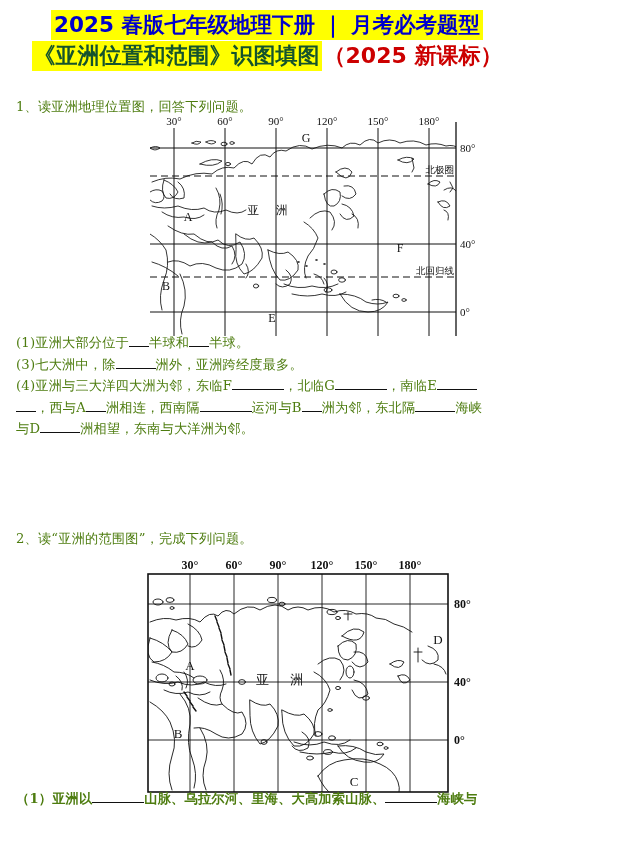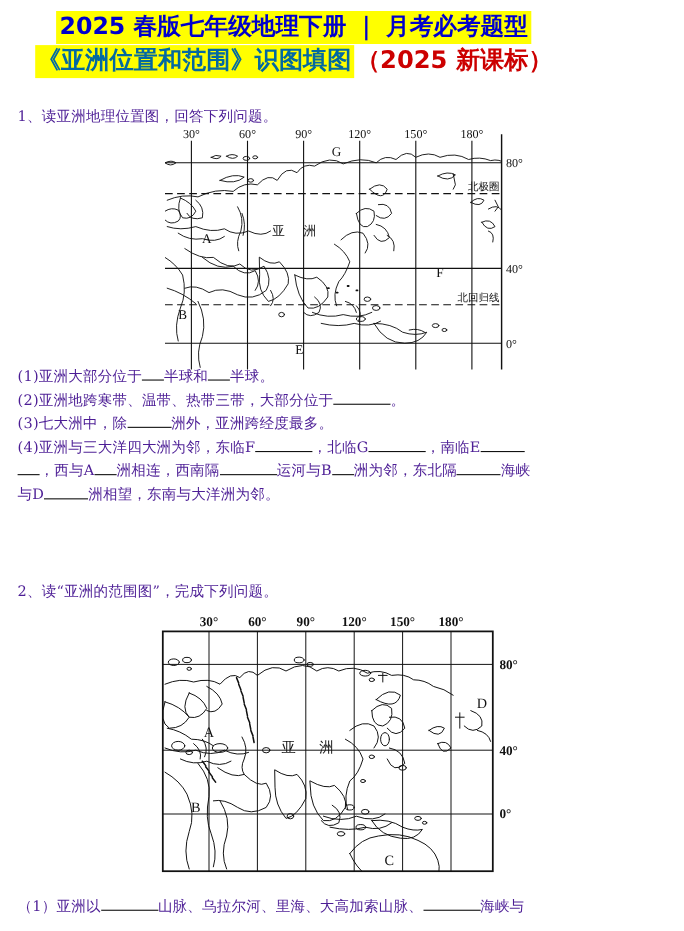--- a/index.html
+++ b/index.html
@@ -45,35 +45,35 @@
     color: #0000cc;
     padding: 2px 3px 3px 3px;
   }
   .t2 {
     font-family: "DejaVu Sans", "Liberation Sans", sans-serif;
     font-weight: bold;
     font-size: 22px;
   }
   .t2 .hl {
     background: #ffff00;
-    color: #0369a1;
+    color: #14532d;
     padding: 2px 2px 3px 2px;
   }
   .t2 .plain {
     color: #cc0000;
     padding: 2px 0 3px 2px;
     margin-top: 33px;
   }
 
   
   .qtext {
     font-family: "DejaVu Serif", "Liberation Serif", serif;
     font-size: 13.2px;
     line-height: 21.5px;
-    color: #4c1d95;
+    color: #4d7c0f;
     letter-spacing: 0.2px;
   }
   .q-head {
     position: absolute;
     left: 16px;
     font-size: 13.2px;
   }
   .blank {
     display: inline-block;
     border-bottom: 1.1px solid #111;
@@ -245,21 +245,20 @@
       </g>
 
       <g class="mapfont" font-size="11.5" fill="#111" text-anchor="middle">
         <text x="143" y="100" letter-spacing="7">亚 洲</text>
       </g>
     </svg>
   </div>
 
   <div class="para qtext" style="top:332px;">
     <div>(1)亚洲大部分位于<span class="blank b-sm"></span>半球和<span class="blank b-sm"></span>半球。</div>
-    <div>(2)亚洲地跨寒带、温带、热带三带，大部分位于<span class="blank b-lg"></span>。</div>
     <div>(3)七大洲中，除<span class="blank b-md"></span>洲外，亚洲跨经度最多。</div>
     <div>(4)亚洲与三大洋四大洲为邻，东临F<span class="blank b-lg"></span>，北临G<span class="blank b-lg"></span>，南临E<span class="blank b-md"></span></div>
     <div><span class="blank b-sm"></span>，西与A<span class="blank b-sm"></span>洲相连，西南隔<span class="blank b-lg"></span>运河与B<span class="blank b-sm"></span>洲为邻，东北隔<span class="blank b-md"></span>海峡</div>
     <div>与D<span class="blank b-md"></span>洲相望，东南与大洋洲为邻。</div>
   </div>
 
   <div class="q-head qtext" style="top:528px;text-align:center;">2、读“亚洲的范围图”，完成下列问题。</div>
 
   <div class="map-wrap" style="left:142px; top:552px;">
     <svg width="370" height="248" viewBox="0 0 370 248" xmlns="http://www.w3.org/2000/svg">
@@ -398,17 +397,17 @@
         <text x="212" y="234">C</text>
         <text x="296" y="92">D</text>
       </g>
 
       <g class="mapfont" font-size="13" fill="#111" text-anchor="middle">
         <text x="142" y="132" letter-spacing="9">亚 洲</text>
       </g>
     </svg>
   </div>
 
-  <div class="para qtext" style="top:814px;">
+  <div class="para qtext" style="top:788px;font-weight:bold;">
     <div>（1）亚洲以<span class="blank b-lg"></span>山脉、乌拉尔河、里海、大高加索山脉、<span class="blank b-lg"></span>海峡与</div>
   </div>
 
 </div>
 
 </body></html>

